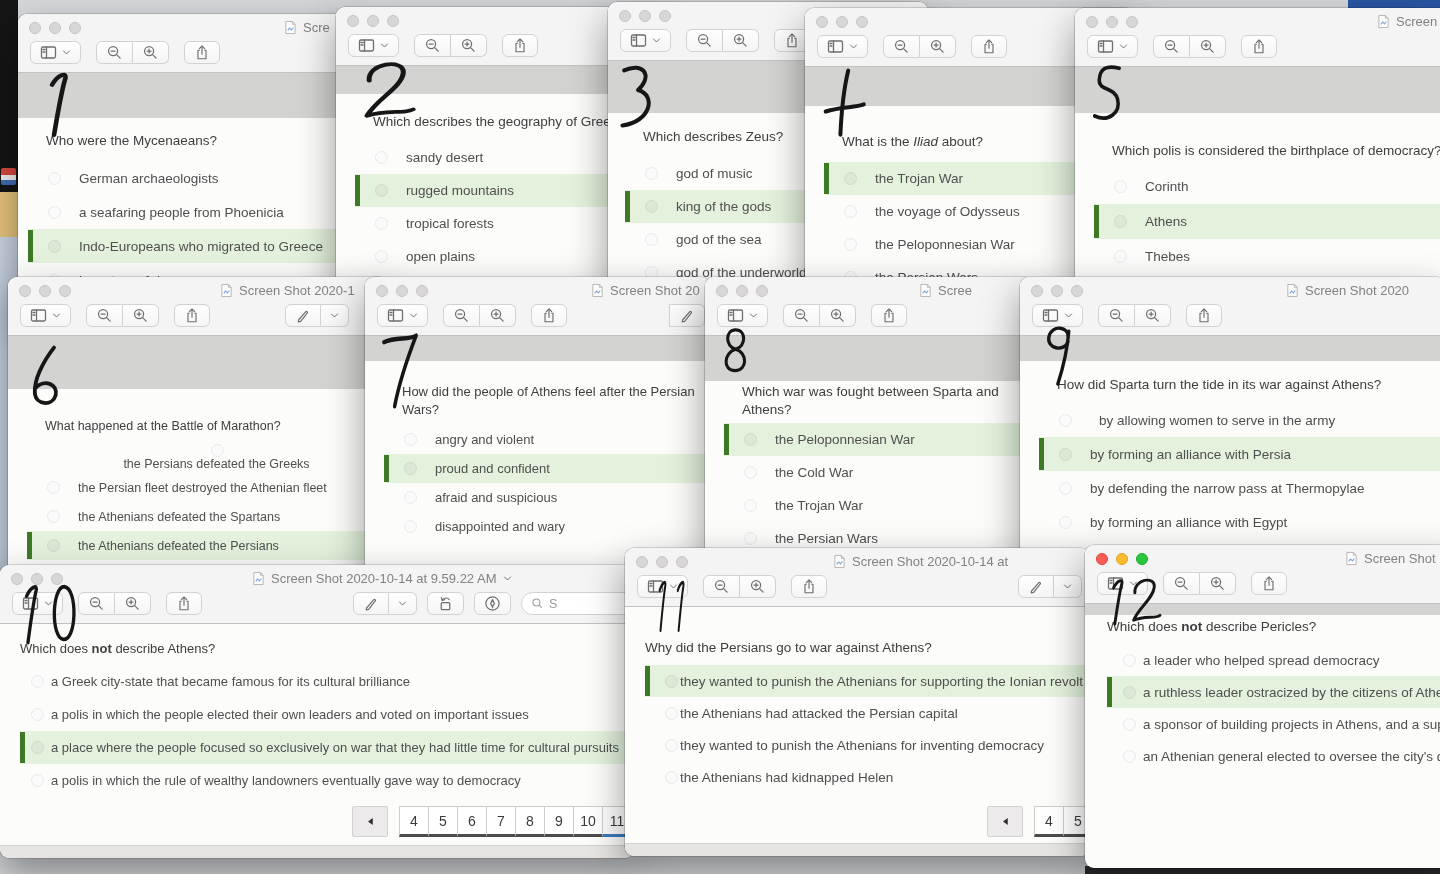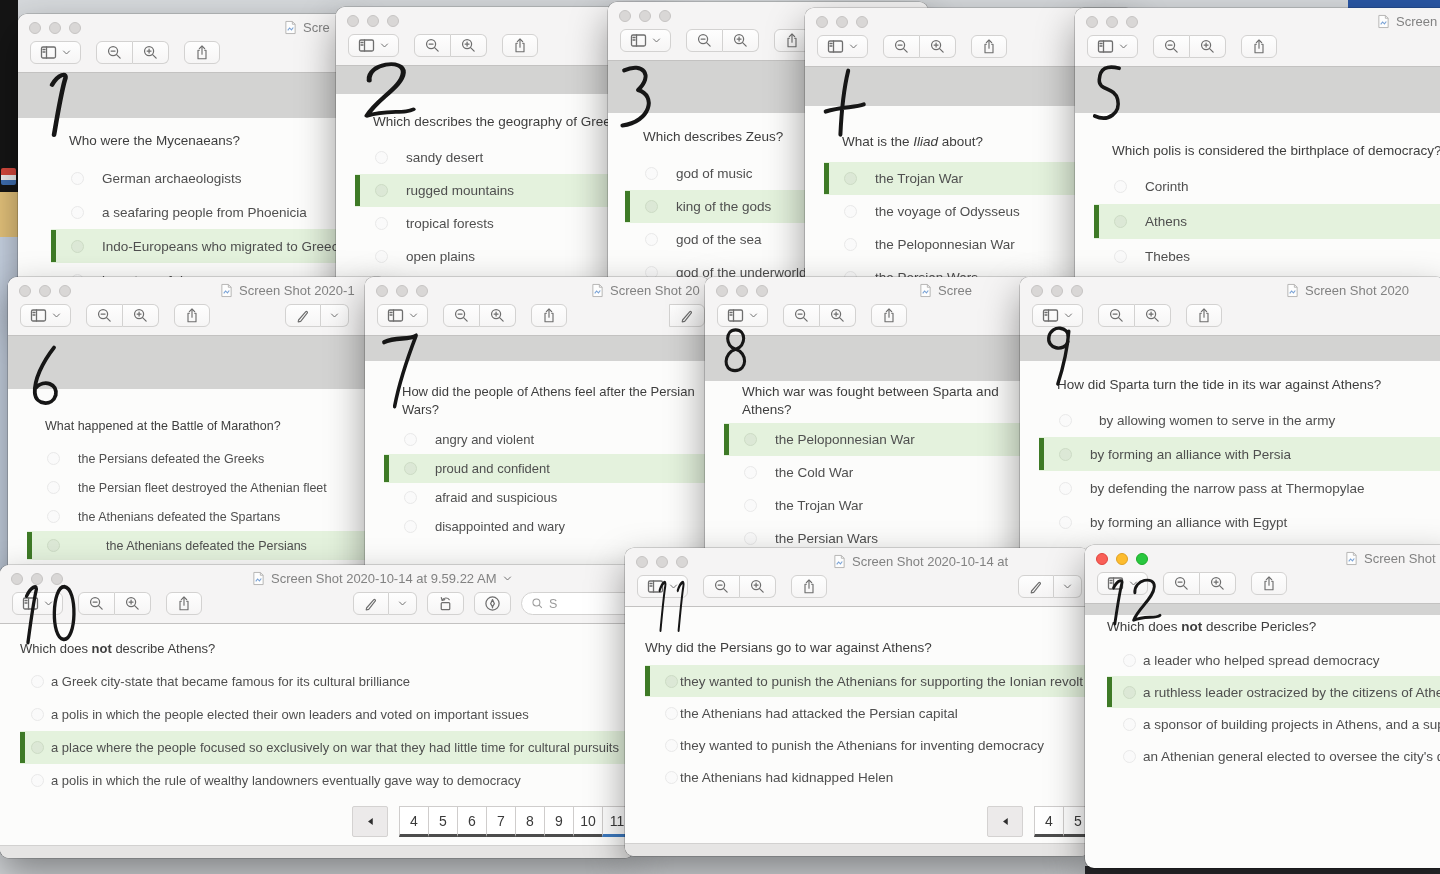--- a/index.html
+++ b/index.html
@@ -131,21 +131,21 @@
                   <path d="M6,7 H4.5 V16.5 H13.5 V7 H12" stroke="#6e6e6e" stroke-width="1.3" fill="none" stroke-linecap="round" stroke-linejoin="round"></path>
                   <line x1="9" y1="2.5" x2="9" y2="11.5" stroke="#6e6e6e" stroke-width="1.3" fill="none" stroke-linecap="round" stroke-linejoin="round"></line>
                   <path d="M6,5.2 L9,2.2 L12,5.2" stroke="#6e6e6e" stroke-width="1.3" fill="none" stroke-linecap="round" stroke-linejoin="round"></path>
                 </svg>
               </span>
             </button>
 
       </div>
     </div>
     <div class="banner" style="height: 45px;"></div>
-    <div class="quiz" style="padding-left: 33px;">
+    <div class="quiz" style="padding-left: 10px;">
       <div class="question" style="margin-left: 18px; margin-top: 14px; font-size: 13.5px;"><span>Who were the Mycenaeans?</span></div>
       <div class="options" style="margin-top: 11px;">
             <div class="opt" style="height: 34px;">
               <span class="radio" style="margin-left: 20px;"></span>
               <span class="lab" style="margin-left: 18px; font-size: 13.5px;">German archaeologists</span>
             </div>
             <div class="opt" style="height: 34px;">
               <span class="radio" style="margin-left: 20px;"></span>
               <span class="lab" style="margin-left: 18px; font-size: 13.5px;">a seafaring people from Phoenicia</span>
             </div>
@@ -592,33 +592,33 @@
                   </span>
                 </button>
               </div>
             </div>
       </div>
     </div>
     <div class="banner" style="height: 53px;"></div>
     <div class="quiz" style="padding-left: 19px;">
       <div class="question" style="margin-left: 18px; margin-top: 28px; font-size: 12.5px;"><span>What happened at the Battle of Marathon?</span></div>
       <div class="options" style="margin-top: 9px;">
+            <div class="opt" style="height: 29px; flex-direction: column;">
+              <span class="radio" style="margin-left: 20px;"></span>
+              <span class="lab" style="margin-left: 18px; font-size: 12.5px;">the Persians defeated the Greeks</span>
+            </div>
             <div class="opt" style="height: 29px;">
               <span class="radio" style="margin-left: 20px;"></span>
-              <span class="lab" style="margin-left: 18px; font-size: 12.5px;">the Persians defeated the Greeks</span>
+              <span class="lab" style="margin-left: 18px; font-size: 12.5px;">the Persian fleet destroyed the Athenian fleet</span>
             </div>
             <div class="opt" style="height: 29px;">
               <span class="radio" style="margin-left: 20px;"></span>
-              <span class="lab" style="margin-left: 18px; font-size: 12.5px;">the Persian fleet destroyed the Athenian fleet</span>
-            </div>
-            <div class="opt" style="height: 29px;">
-              <span class="radio" style="margin-left: 20px;"></span>
               <span class="lab" style="margin-left: 18px; font-size: 12.5px;">the Athenians defeated the Spartans</span>
             </div>
-            <div class="opt sel" style="height: 29px; gap: 28px;">
+            <div class="opt sel" style="height: 29px;">
               <span class="radio" style="margin-left: 20px;"></span>
               <span class="lab" style="margin-left: 18px; font-size: 12.5px;">the Athenians defeated the Persians</span>
             </div>
           </div>
     </div>
   <svg class="anno" viewBox="0 0 60 90" preserveAspectRatio="none" style="left: 16px; top: 64px; width: 50px; height: 74px; z-index: 5;">
           <path d="M36,8 C22,26 12,48 13,63 C14,78 34,80 38,66 C41,52 24,46 14,57" transform="translate(0,0)"></path>
         </svg>
       </section>
       <section class="window" style="left: 365px; top: 277px; width: 345px; height: 330px; z-index: 8;">

